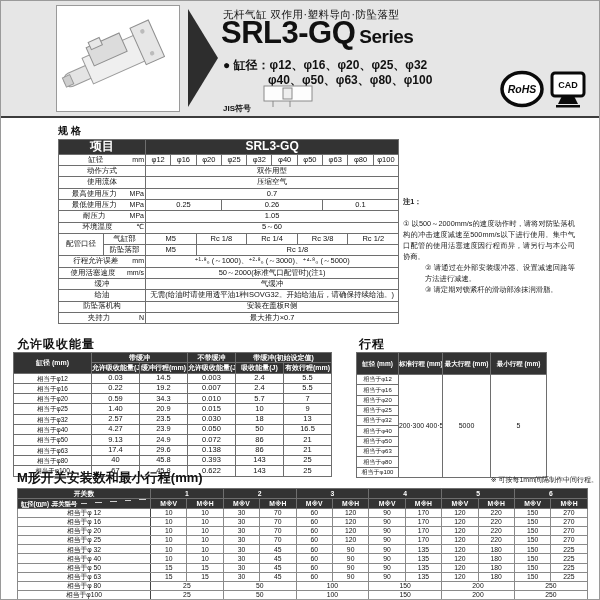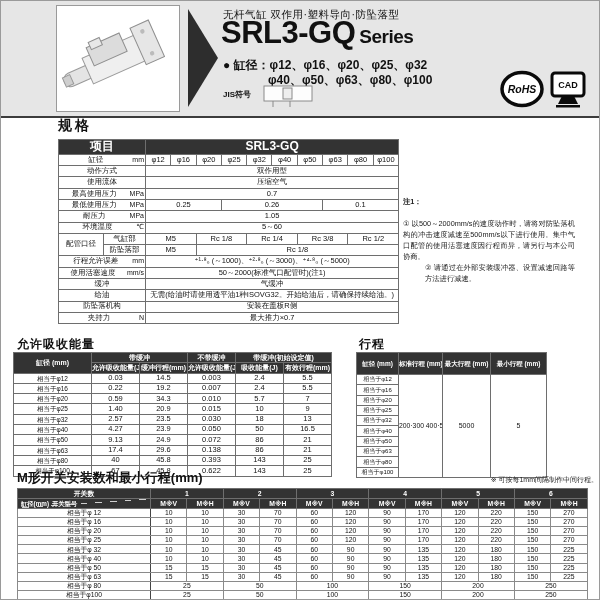--- a/index.html
+++ b/index.html
@@ -7,27 +7,27 @@
         font-family:"Liberation Sans","DejaVu Sans",sans-serif;background:#fff;color:#111;}
   
   .hdr{position:absolute;left:0;top:0;width:100%;height:115px;background:#e6e6e6;border-bottom:2px solid #3c3c3c;}
   .photo{position:absolute;left:55px;top:4px;width:122px;height:105px;background:#fff;border:1px solid #9a9a9a;}
   .tri{position:absolute;left:187px;top:8px;}
   .hsub{position:absolute;left:222px;top:7px;font-size:10.5px;font-weight:normal;letter-spacing:.5px;}
   .httl{position:absolute;left:220px;top:16px;font-size:31px;font-weight:bold;letter-spacing:-.5px;line-height:1;text-align:center;}
   .httl .ser{font-size:19px;margin-left:4px;}
   .bore1{position:absolute;left:222px;top:56px;font-size:12px;font-weight:600;}
   .bore2{position:absolute;left:267px;top:71px;font-size:12px;font-weight:600;}
-  .jis{position:absolute;left:222px;top:88px;font-size:8px;font-weight:bold;}
+  .jis{position:absolute;left:222px;top:102px;font-size:8px;font-weight:bold;}
   .jissym{position:absolute;left:262px;top:84px;}
   .rohs{position:absolute;left:499px;top:69px;}
   .cad{position:absolute;left:548px;top:70px;}
   
   .sect{position:absolute;font-weight:bold;color:#111;}
-  .t-spec{left:57px;top:116px;font-size:14px;letter-spacing:3px;}
+  .t-spec{left:57px;top:123px;font-size:10px;letter-spacing:3px;}
   .t-energy{left:16px;top:335px;font-size:12px;letter-spacing:1px;}
   .t-stroke{left:342px;top:335px;font-size:12px;letter-spacing:1px;margin-left:16px;}
   .t-switch{left:16px;top:468px;font-size:13px;}
   
   table.tbl{position:absolute;border-collapse:collapse;table-layout:fixed;background:#fff;border:1.5px solid #333;}
   .tbl td,.tbl th{border:1px solid #6e6e6e;font-size:7.5px;font-weight:normal;text-align:center;
         vertical-align:middle;padding:0;line-height:1.15;overflow:hidden;color:#111;white-space:nowrap;}
   .h{background:#333;color:#fff !important;font-weight:bold !important;}
   .lbl{text-align:left;padding:0 2px 0 3px;}
   .sub{text-align:left;padding-left:3px;}
@@ -204,20 +204,21 @@
         </tr>
       </tbody>
   </table>
 
   <div class="notes">
     <div class="nrow">
       <span class="npfx">注1：</span>
       <span class="nitem">① 以500～2000mm/s的速度动作时，请将对防坠落机构的冲击速度减速至500mm/s以下进行使用。集中气口配管的使用活塞速度因行程而异，请另行与本公司协商。</span>
     </div>
     <div class="nitem ind">② 请通过在外部安装缓冲器、设置减速回路等方法进行减速。</div>
+    <div class="nitem ind">③ 请定期对锁紧杆的滑动部涂抹润滑脂。</div>
   </div>
 
   <div class="sect t-energy">允许吸收能量</div>
   <table class="tbl energy">
     <colgroup>
         <col style="width:78px">
         <col span="5" style="width:48px">
       </colgroup>
     <tbody>
         <tr>

